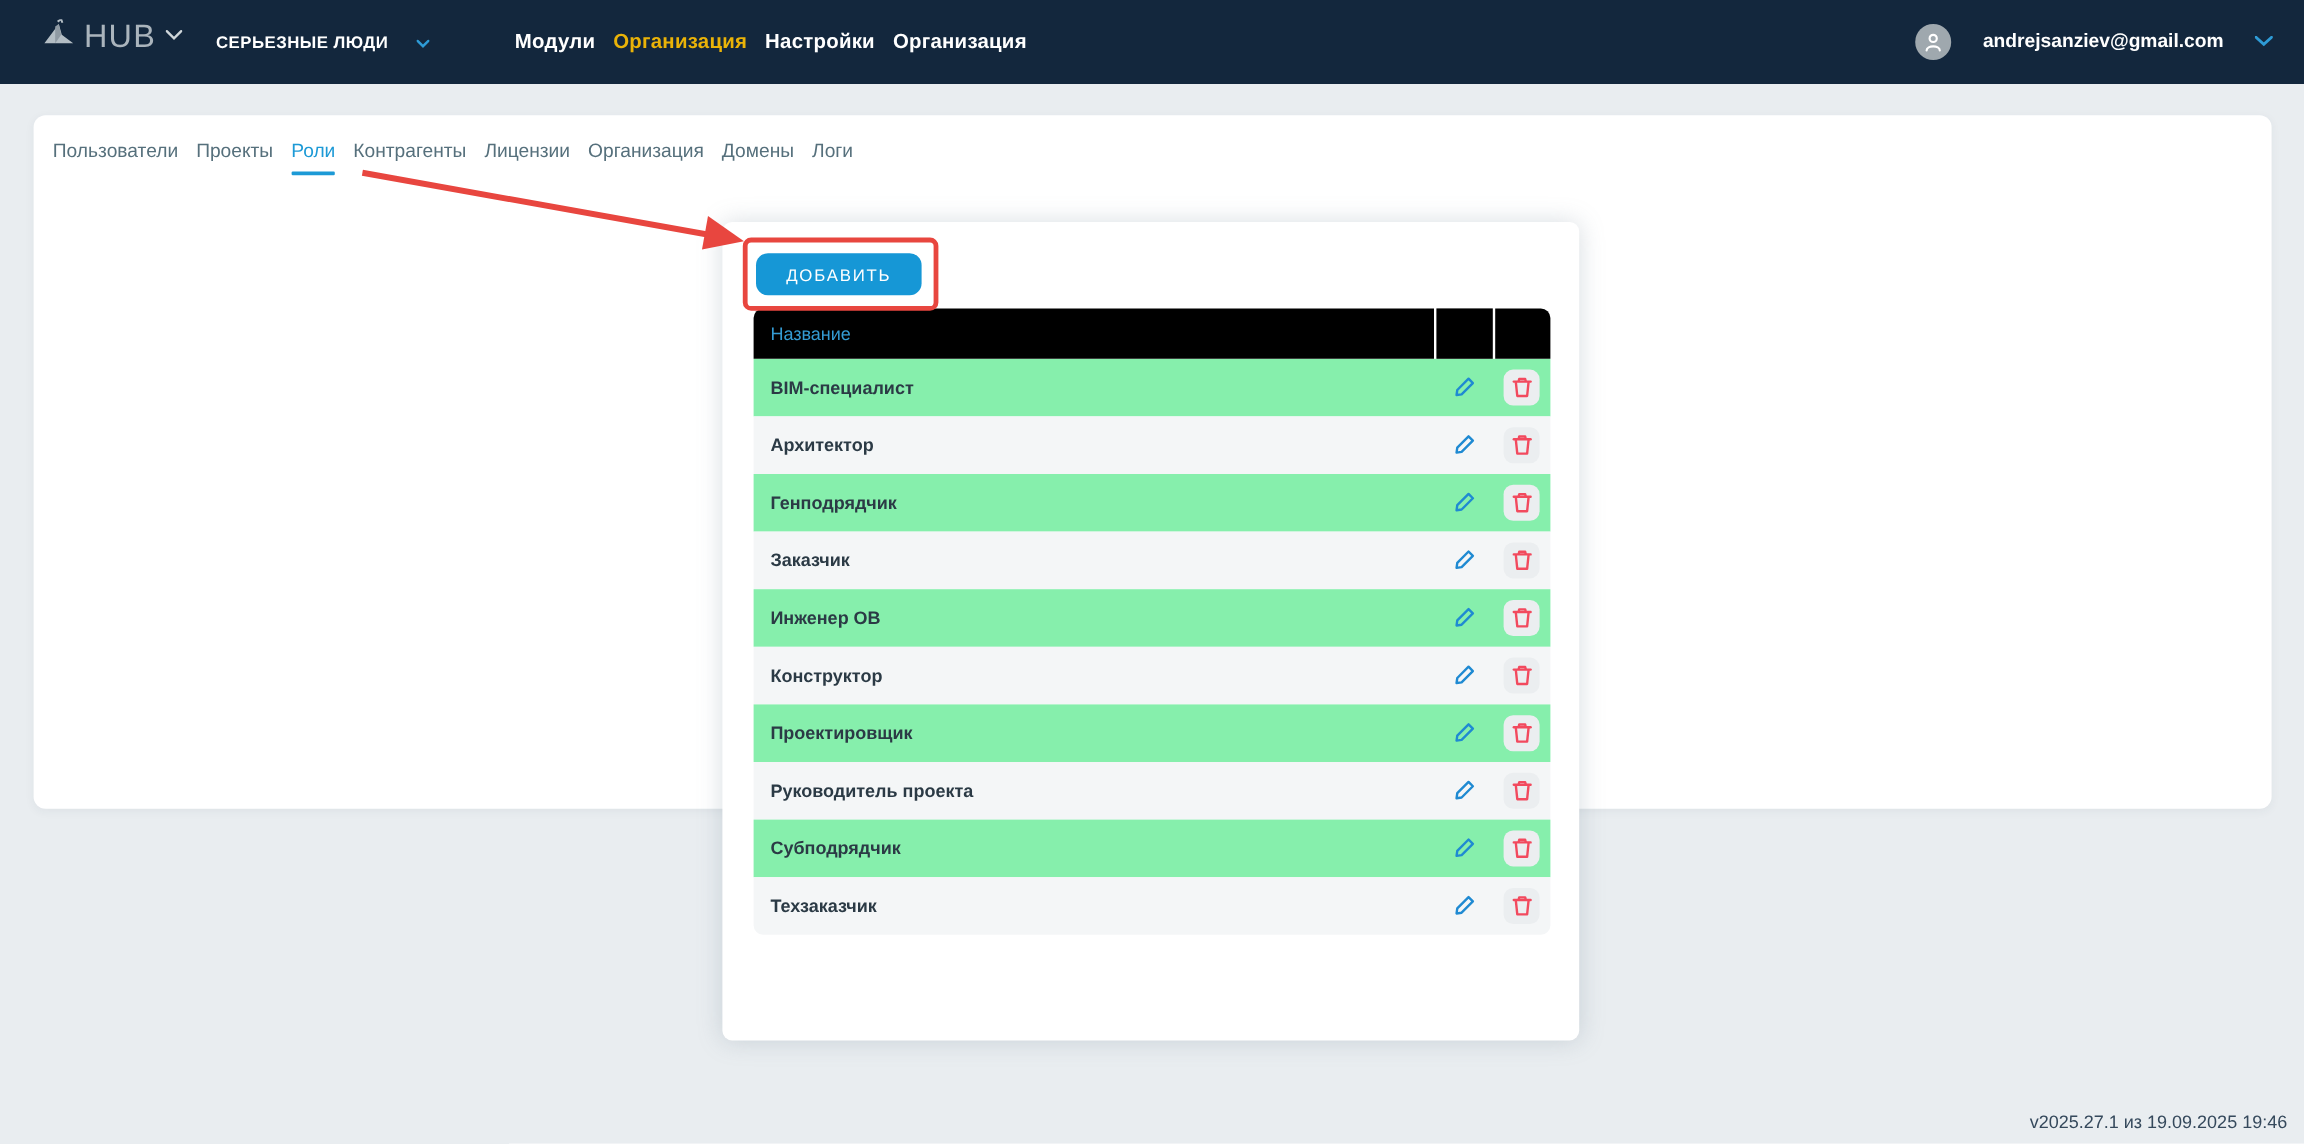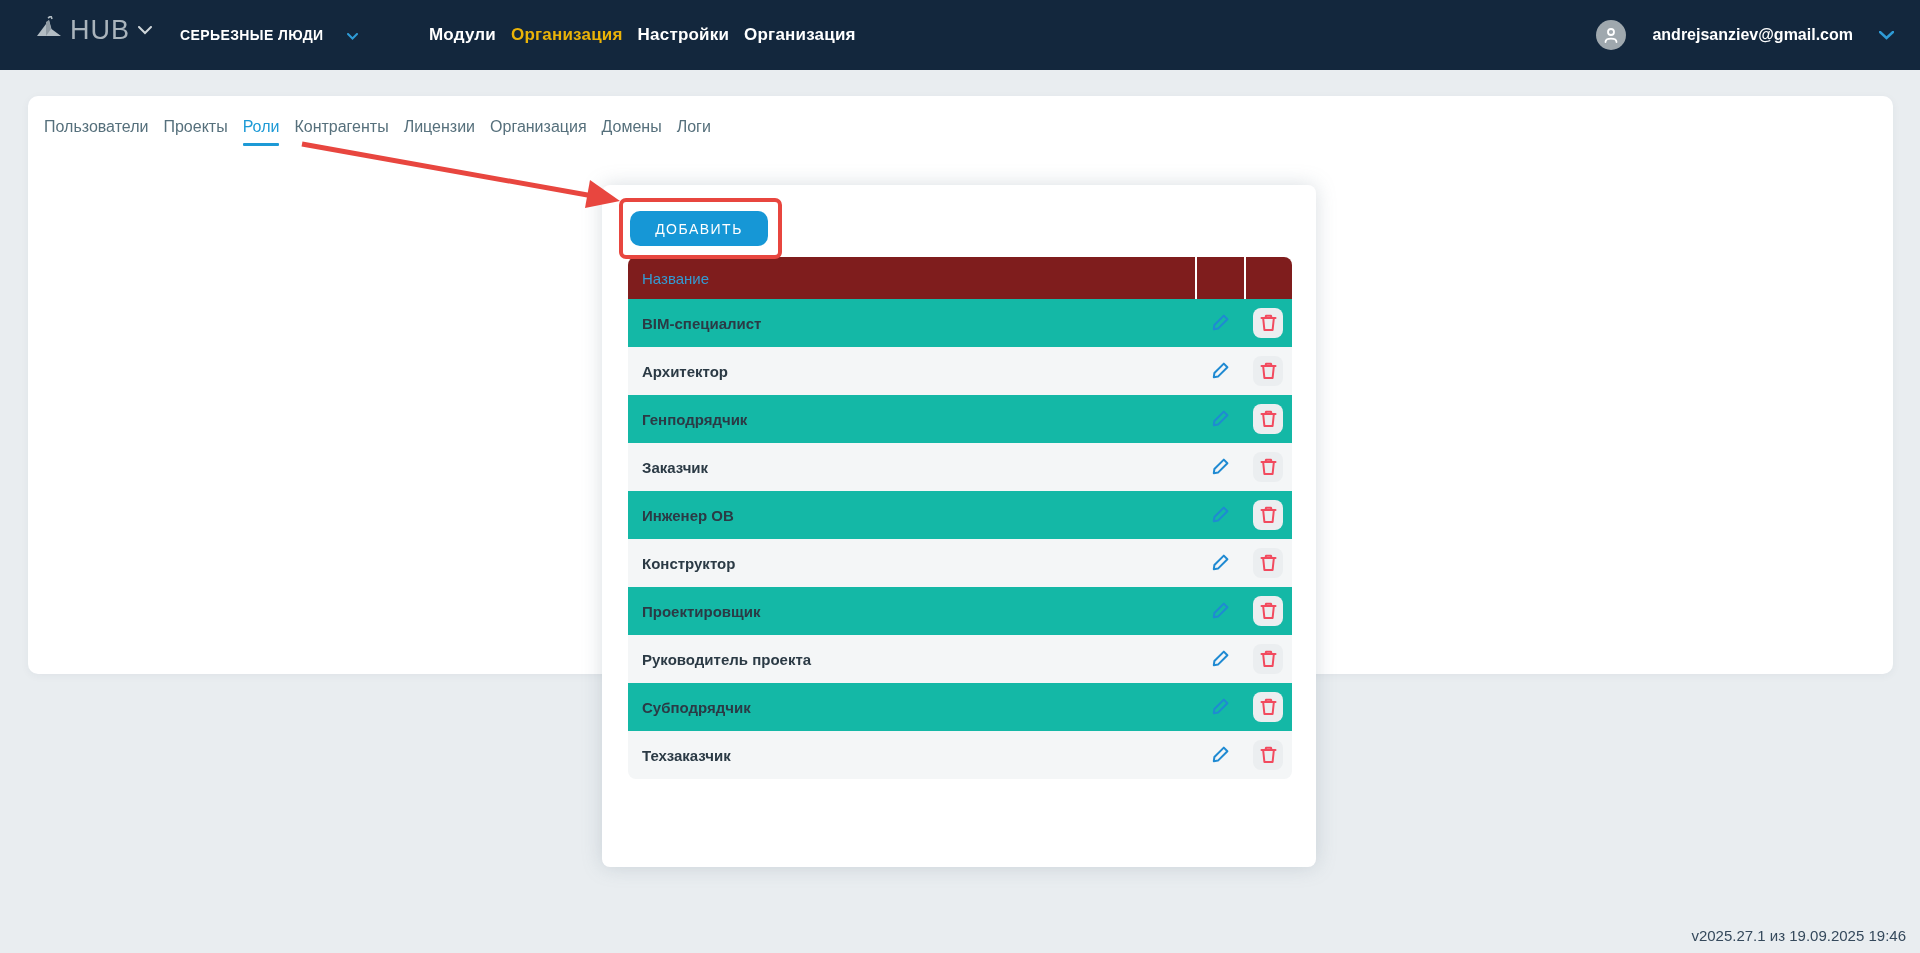--- a/index.html
+++ b/index.html
@@ -78,27 +78,27 @@
     position:absolute; left:28px; top:26px; width:138px; height:35px;
     background:#1697d6; color:#ffffff; border:none; border-radius:10px;
     font-family:"Liberation Sans", sans-serif;
     font-size:14px; font-weight:400; letter-spacing:1.5px; cursor:pointer;
   }
   .roles-table { position:absolute; left:26px; top:72px; width:664px; }
   .thead {
     display:grid; grid-template-columns:567px 47px 46px; gap:2px; height:42px;
   }
   .th {
-    background:#7f1d1d; display:flex; align-items:center;
+    background:#000000; display:flex; align-items:center;
   }
   .th.name { padding-left:14px; font-size:15px; color:#349bd3; border-top-left-radius:8px; }
   .th.last { border-top-right-radius:8px; }
   .trow {
     height:48px; display:grid; grid-template-columns:569px 47px 48px;
-    align-items:center; background:#14b8a6;
+    align-items:center; background:#86efac;
   }
   .trow:nth-child(even) { background:#f4f6f7; }
   .trow:last-child { border-bottom-left-radius:8px; border-bottom-right-radius:8px; }
   .td-name {
     padding-left:14px; font-size:15px; font-weight:600; color:#2b3a45;
   }
   .icon-btn {
     background:none; border:none; cursor:pointer; width:100%; height:100%;
     display:flex; align-items:center; justify-content:center; padding:0;
   }

